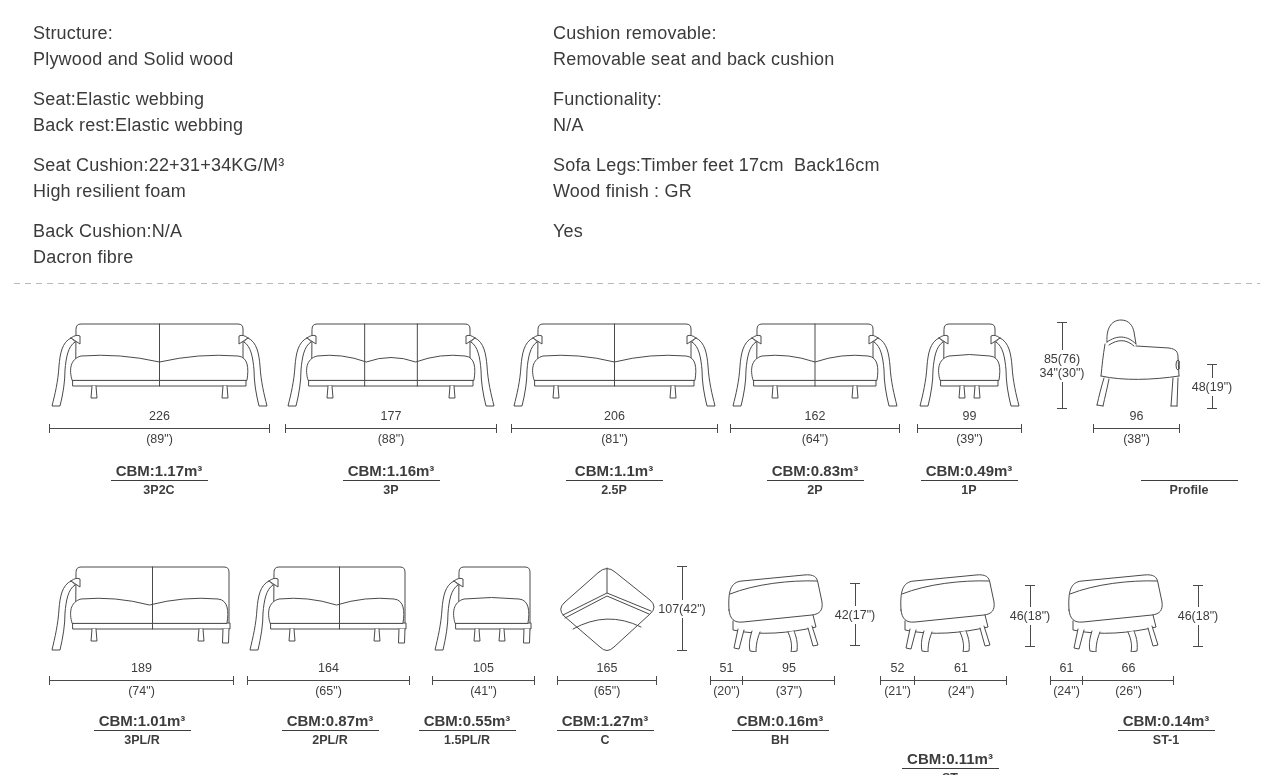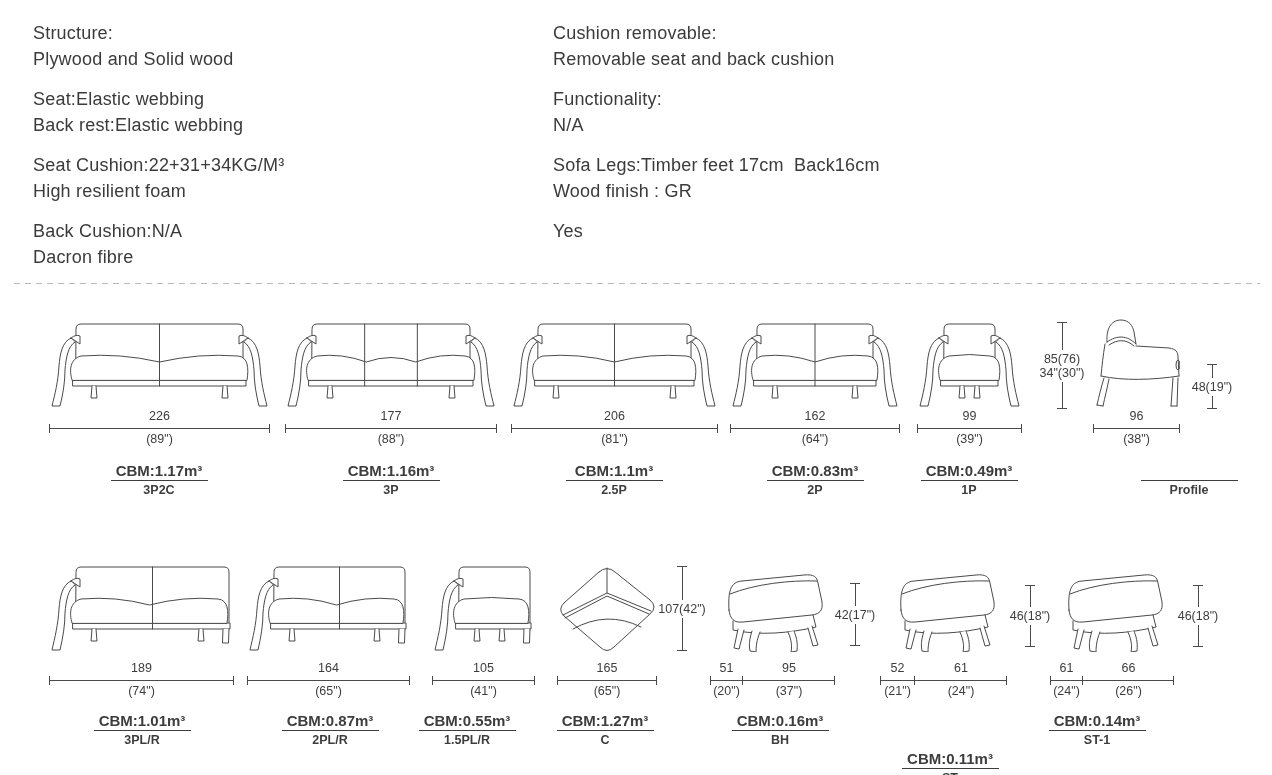--- a/index.html
+++ b/index.html
@@ -434,21 +434,21 @@
         <div class="line">
           <div class="tick" style="left: 0px;"></div>
           <div class="tick" style="left: calc(100% - 1px);"></div>
           <div class="tick" style="left: calc(26.6% - 1px);"></div>
         </div>
         <div class="inch">
           <span class="seg-txt" style="left: 0%; width: 26.6%;">(24")</span>
           <span class="seg-txt" style="left: 26.6%; width: 73.4%;">(26")</span>
         </div>
       </div>
-      <div class="plabel" style="left: 1022px; top: 713px;">
+      <div class="plabel" style="left: 1091px; top: 713px;">
         <div class="cbm">CBM:0.14m³</div>
         <div class="rule"></div>
         <div class="pname">ST-1</div>
       </div>
       <div class="vdim" style="left: 1030px; top: 322px; height: 87px;">
         <div class="cap"></div>
         <div class="seg"></div>
         <div class="vlabel">
           <div>85(76)</div>
           <div>34"(30")</div>

